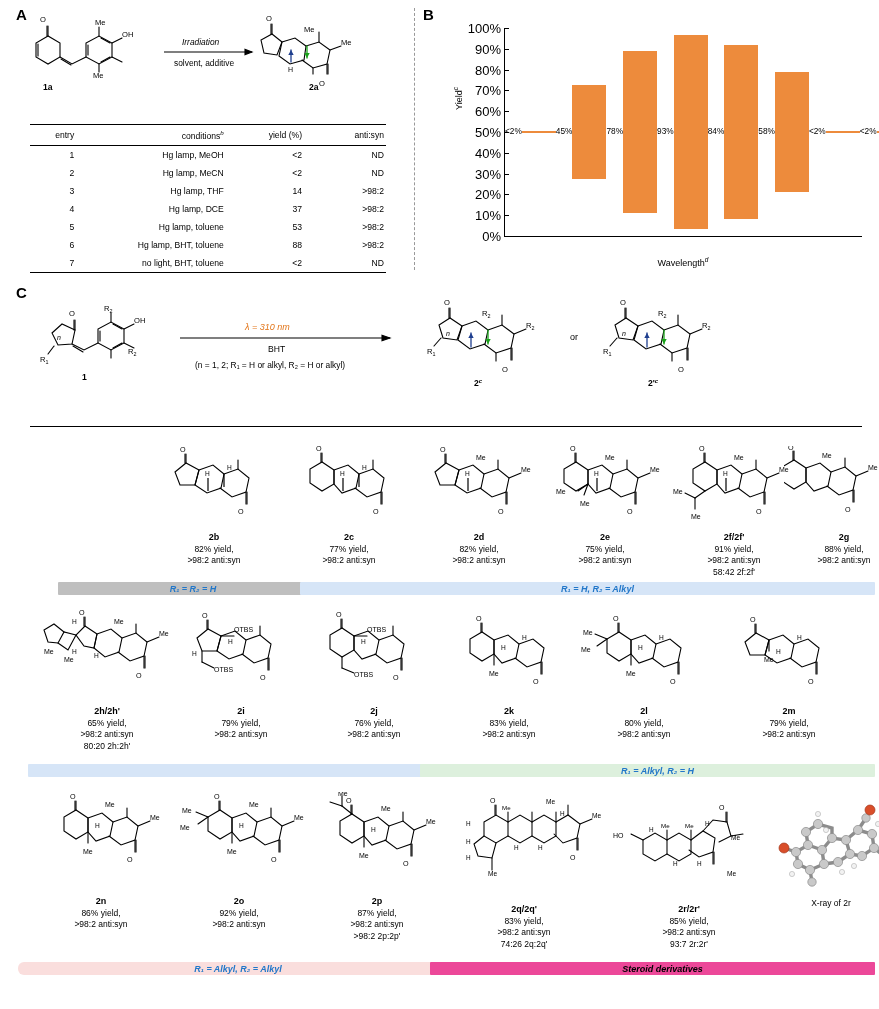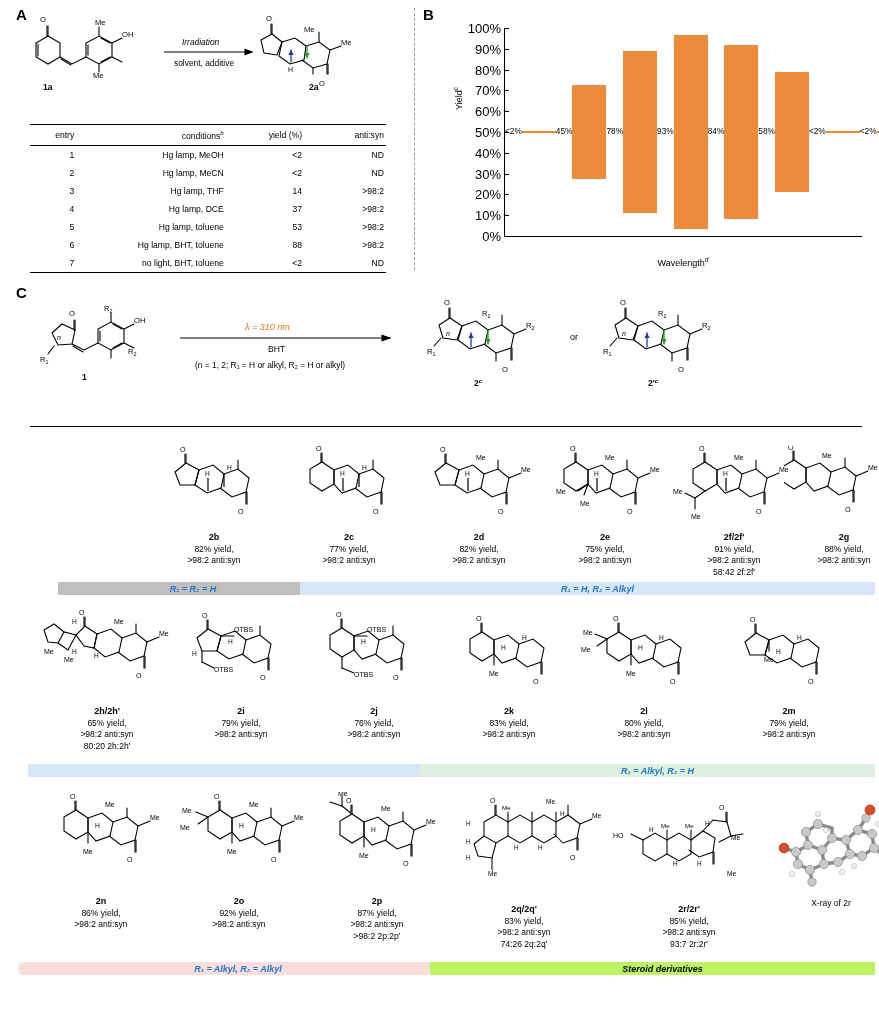--- a/index.html
+++ b/index.html
@@ -41,21 +41,21 @@
   .row{position:relative;width:840px;}
   .cell{position:absolute;text-align:center;}
   .caption{font-size:8.5px;line-height:11.5px;text-align:center;}
   .caption b{font-size:9px;}
   .catbar{position:absolute;height:13px;border-radius:1px;display:flex;align-items:center;justify-content:center;font-size:9px;font-style:italic;font-weight:bold;color:#2277c9;padding-left:20px;}
   .catbar.steroid{color:#000;}
   .grey{background:#bfbfbf;}
   .blue{background:#d6e5f7;}
   .green{background:#ddf0dd;}
   .pink{background:#fadedd;border-radius:6px;}
-  .khaki{background:#bef264;}
+  .khaki{background:#ec4899;}
   svg text{font-family:"Liberation Sans",sans-serif;}
 </style>
 </head>
 <body>
 
 <div id="panelA">
   <div class="letter panel-letter">A</div>
 
   <svg id="scheme-a" viewBox="0 0 388 108">
     <g stroke="#000" stroke-width="1.1" fill="none" stroke-linecap="round">

